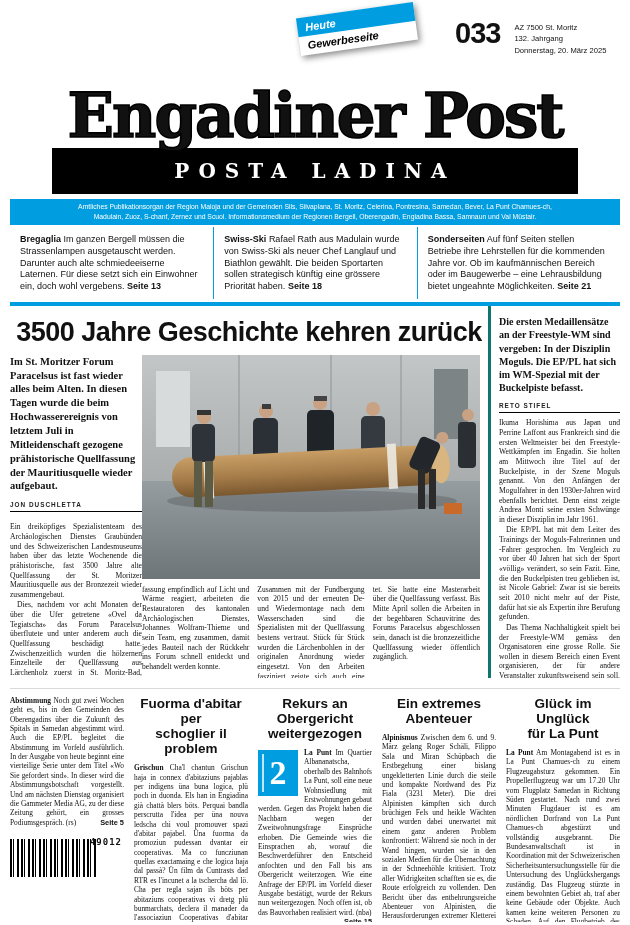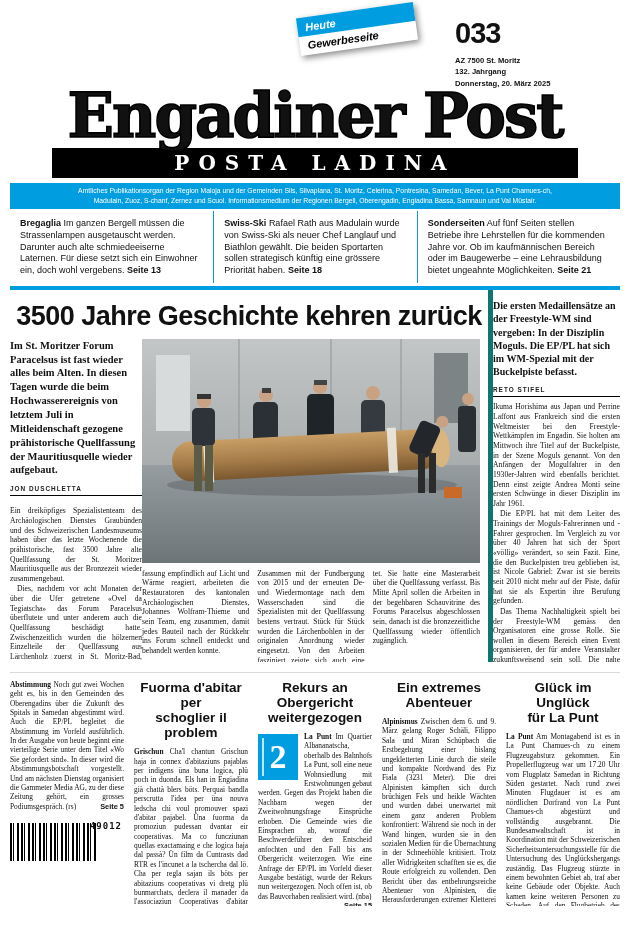--- a/index.html
+++ b/index.html
@@ -3,48 +3,48 @@
 <meta charset="utf-8">
 <style>
   html,body{margin:0;padding:0;background:#e8e8e8;}
   .page{
     position:relative;width:630px;height:925px;margin:0 auto;background:#fff;
     overflow:hidden;font-family:"Liberation Sans",sans-serif;color:#111;
     box-sizing:border-box;padding:0 10px;
   }
   
   .topbar{position:relative;height:74px;}
-  .issue-block{position:absolute;left:445px;top:20px;display:flex;gap:7px;align-items:flex-start;flex-direction:column;}
+  .issue-block{position:absolute;left:445px;top:20px;display:flex;gap:14px;align-items:flex-start;}
   .issue-number{font-size:29px;font-weight:bold;line-height:.9;letter-spacing:-1px;}
-  .issue-info{font-size:7.6px;line-height:1.5;padding-top:2px;font-weight:bold;}
+  .issue-info{font-size:7.6px;line-height:1.5;padding-top:2px;}
   .badge{
     position:absolute;left:288px;top:10px;width:118px;transform:rotate(-8deg);
     box-shadow:2px 3px 6px rgba(0,0,0,.45);background:#fff;
   }
   .badge-top{background:#009ee0;color:#fff;font-weight:bold;font-style:italic;
     font-size:11px;padding:4px 8px 3px;}
   .badge-bottom{color:#000;font-weight:bold;font-style:italic;font-size:11px;padding:3px 8px 4px;}
   
   .masthead{font-family:"DejaVu Serif",serif;font-weight:bold;text-align:center;
     font-size:61px;line-height:.95;letter-spacing:-2px;-webkit-text-stroke:1.6px #000;margin-top:13px;}
-  .pl-bar{background:#000;color:#fff;height:30px;margin:3px 42px 0;display:flex;
+  .pl-bar{background:#000;color:#fff;height:46px;margin:3px 42px 0;display:flex;
     align-items:center;justify-content:center;font-family:"DejaVu Serif",serif;
     font-weight:bold;font-size:20px;letter-spacing:9px;}
   .banner{background:#009ee0;color:#fff;text-align:center;font-size:6.8px;
     line-height:1.5;padding:3px 6px;margin-top:5px;}
   
   .teasers{display:grid;grid-template-columns:1fr 1fr 1fr;margin-top:2px;}
   .teaser{font-size:9px;line-height:1.3;padding:7px 10px 6px;}
   .teaser + .teaser{border-left:1px solid #009ee0;}
   .blue-rule{height:4px;background:#009ee0;margin-top:3px;}
   
   .headline{font-size:27px;font-weight:bold;text-align:center;letter-spacing:-.5px;
     margin:11px 0 7px;width:478px;}
   .main-wrap{display:grid;grid-template-columns:478px 1fr;column-gap:0;height:372px;overflow:hidden;}
-  .fokus{border-left:5px solid #0f766e;margin-top:-42px;}
+  .fokus{border-left:3px solid #0f766e;padding-left:8px;margin-top:-42px;}
   .main-cols{display:grid;grid-template-columns:132px 338px;}
   .lede{font-family:"Liberation Serif",serif;font-weight:bold;font-size:10.5px;line-height:1.32;}
   .byline{font-size:6.4px;letter-spacing:1px;font-weight:bold;color:#222;
     margin-top:8px;padding-bottom:3px;border-bottom:1px solid #000;}
   .bodytext{font-family:"Liberation Serif",serif;font-size:7.6px;line-height:1.27;
     text-align:justify;hyphens:auto;}
   .bodytext p{margin:0;}
   .bodytext p + p{text-indent:7px;margin-top:1px;}
   .lede-col .bodytext{margin-top:10px;}
   .photo-frame{width:338px;height:224px;background:#9aa0a2;overflow:hidden;}

